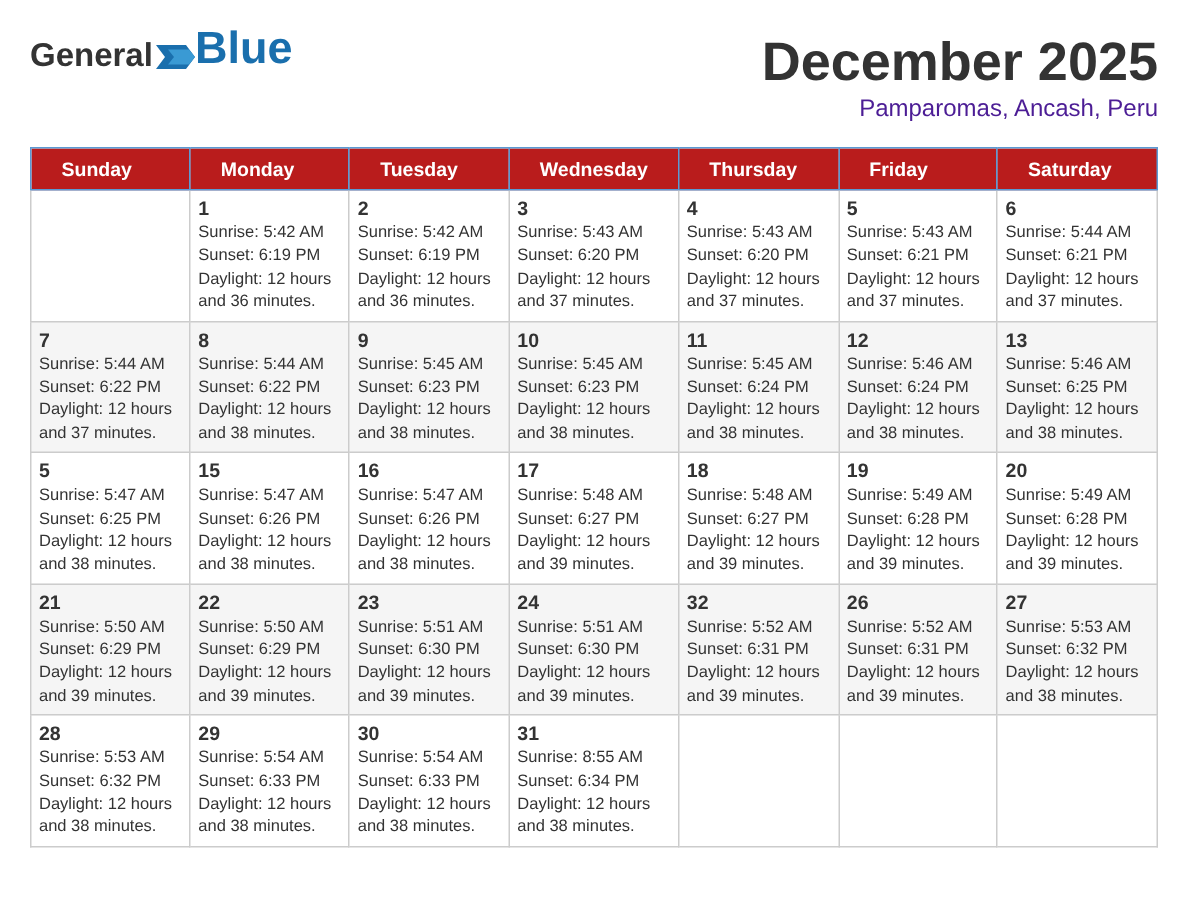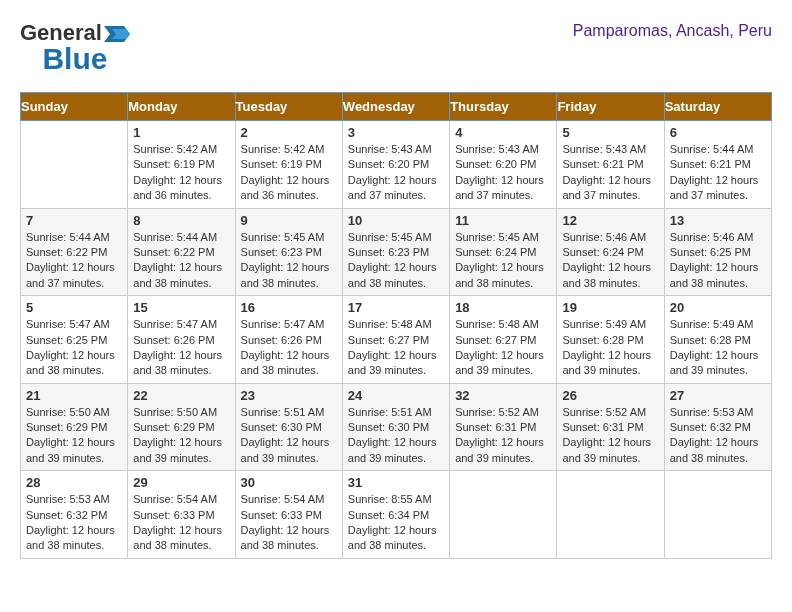--- a/index.html
+++ b/index.html
@@ -11,46 +11,46 @@
       padding: 20px;
     }
     .header-area {
       display: flex;
       justify-content: space-between;
       align-items: flex-start;
       margin-bottom: 16px;
     }
     .logo {
       display: flex;
-      flex-direction: column;
-      align-items: center;
+      flex-direction: row;
+      align-items: flex-end;
     }
     .title-area {
       text-align: right;
     }
     .month-year {
       font-size: 36px;
       font-weight: bold;
       color: #333;
     }
     .location {
       font-size: 16px;
       color: #4c1d95;
       margin-top: 2px;
     }
     .calendar {
       width: 100%;
       border-collapse: collapse;
       font-size: 11.5px;
     }
     .calendar th {
-      background-color: #a16207;
+      background-color: #b91c1c;
       color: white;
       text-align: left;
-      padding: 6px 0;
+      padding: 6px 20px;
       font-size: 13px;
       font-weight: bold;
       border: 1px solid #5a9ad4;
     }
     .calendar td {
       vertical-align: top;
       border: 1px solid #ccc;
       padding: 4px 5px;
       width: 107px;
       min-height: 80px;
@@ -81,20 +81,21 @@
       <div style="font-size:22px;font-weight:bold;color:#333;">
         <span style="color:#333;">General</span><svg style="display:inline;vertical-align:middle;margin-left:2px;" width="26" height="16" viewBox="0 0 26 16">
             <polygon points="0,0 20,0 26,8 20,16 0,16 6,8" fill="#1a6fad"></polygon>
             <polygon points="8,3 22,3 26,8 22,13 8,13 12,8" fill="#3a9ad4"></polygon>
           </svg>
       </div>
     </div>
     <div style="font-size:30px;font-weight:bold;color:#1a6fad;margin-top:-4px;">Blue</div>
   </div>
   <div class="title-area">
+    <div class="month-year">December 2025</div>
     <div class="location">Pamparomas, Ancash, Peru</div>
   </div>
 </div>
 
 <table class="calendar">
   <thead>
     <tr>
     <th>Sunday</th>
         <th>Monday</th>
         <th>Tuesday</th>

